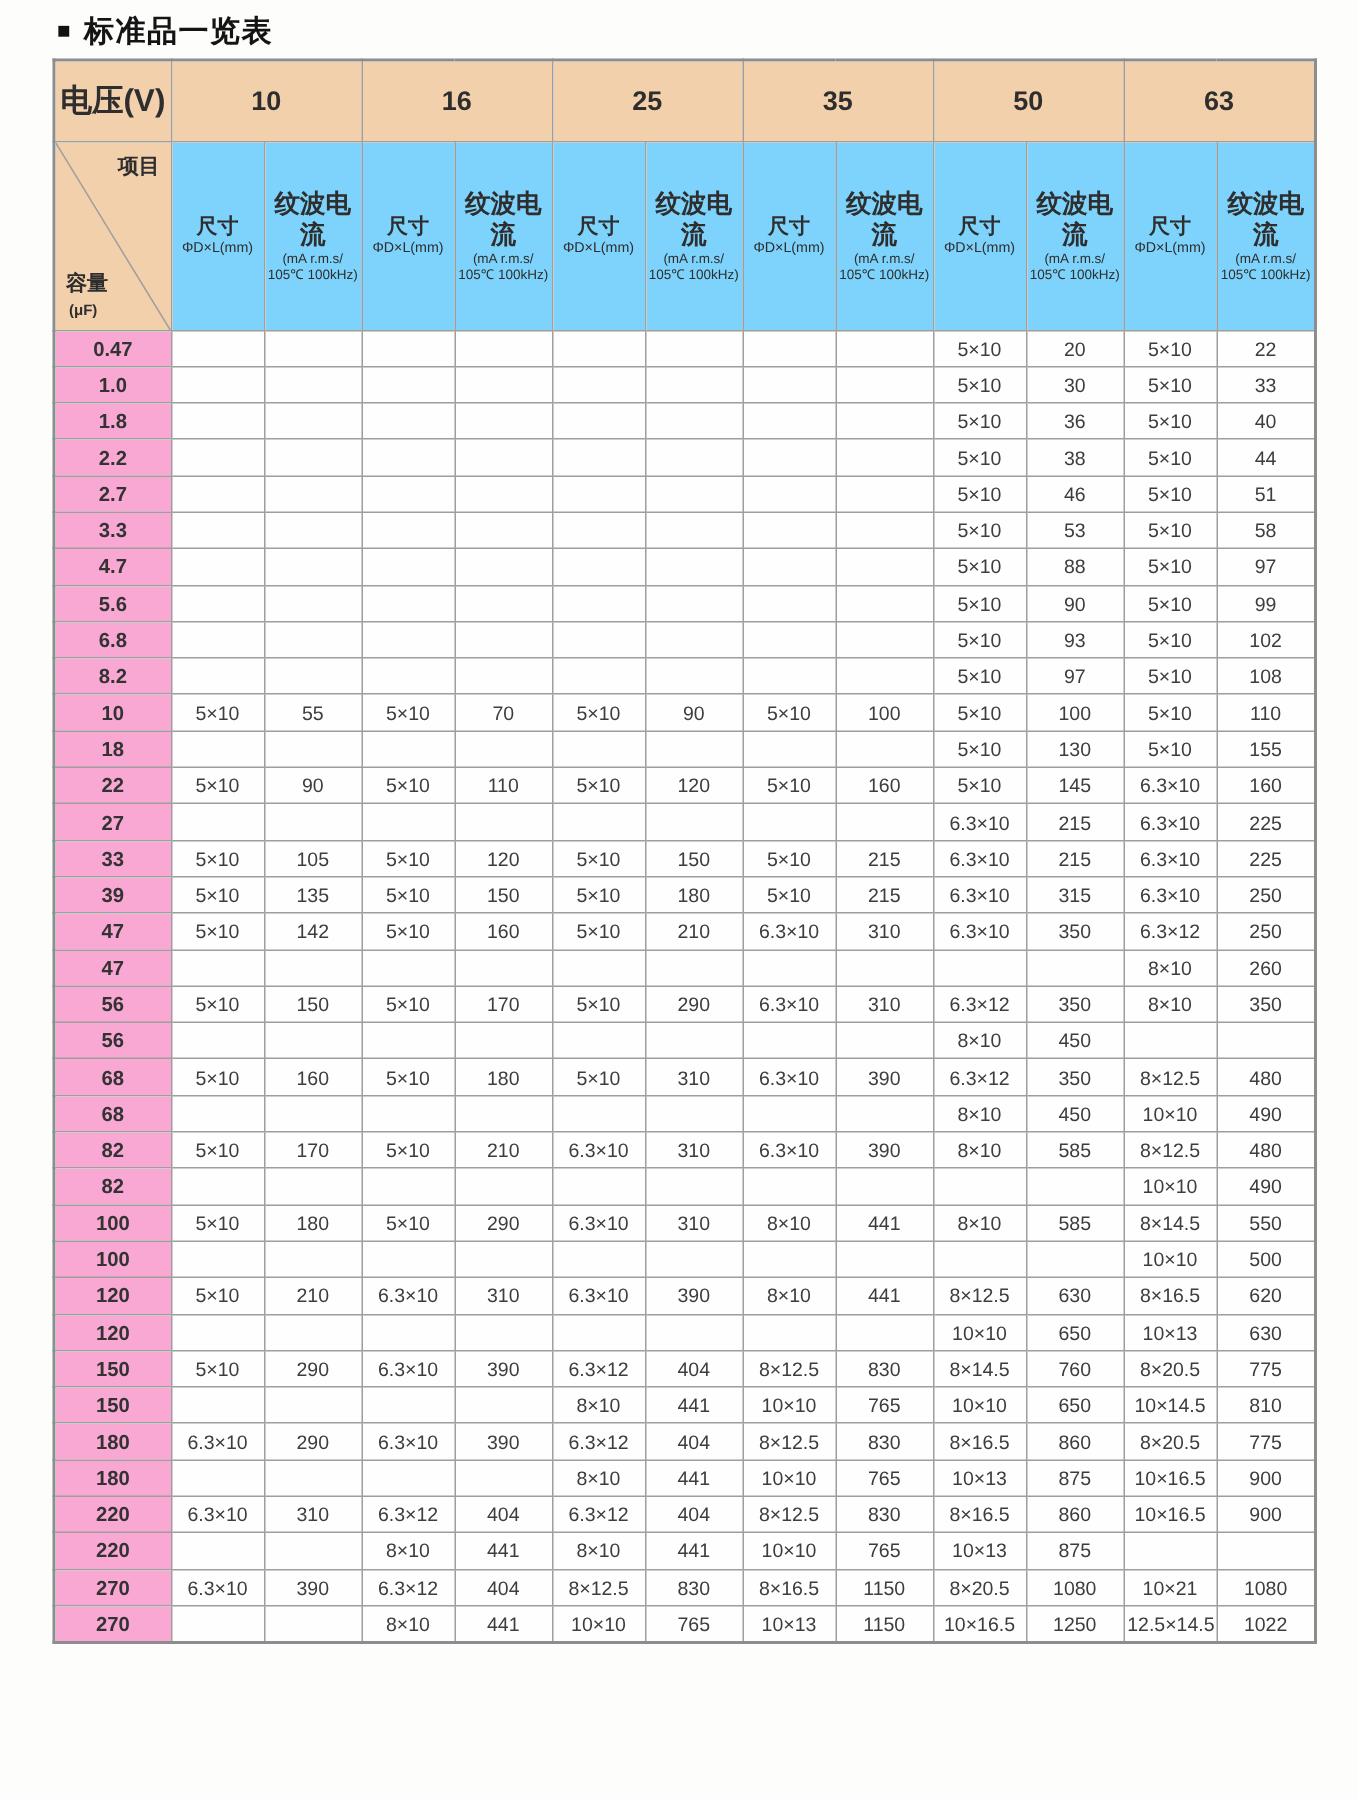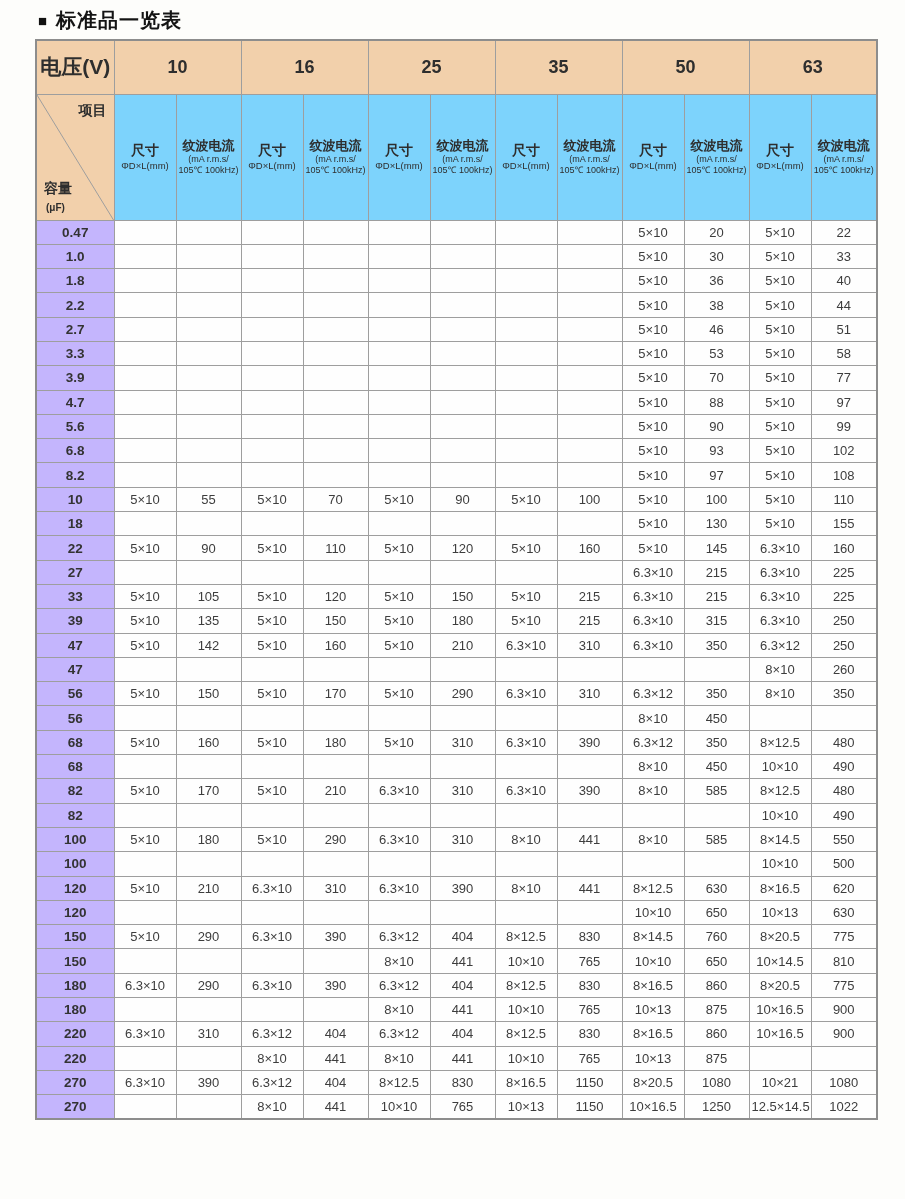--- a/index.html
+++ b/index.html
@@ -52,28 +52,28 @@
   .diag-bottom {
     position:absolute; bottom:22px; left:7px;
     font-size:14px; font-weight:bold; color:#2e2e2e;
   }
   .diag-unit {
     position:absolute; bottom:7px; left:9px;
     font-size:10px; font-weight:bold; color:#2e2e2e;
   }
   .size-head, .ripple-head { background:#7dd3fc; padding:0 1px; }
   .h-main { font-size:14px; font-weight:bold; color:#2e2e2e; line-height:1.25; }
-  .ripple-head .h-main { font-size:13px; }
+  .ripple-head .h-main { font-size:17px; }
   .h-sub  { font-size:9.5px; font-weight:normal; color:#2e2e2e; line-height:1.25; }
   .ripple-head .h-sub { font-size:9px; }
 
   
   tbody tr { height:24.3px; }
   td.cap-cell {
-    background:#c4b5fd; font-size:13.5px; font-weight:bold; color:#333;
+    background:#f9a8d4; font-size:13.5px; font-weight:bold; color:#333;
   }
   td.data-cell {
     background:#fefefe; font-size:13px; color:#3d3d3d;
   }
 </style>
 </head>
 <body>
 
 <div class="title-row">
   <span class="title-bullet">■</span>
@@ -256,35 +256,20 @@
         <td class="data-cell"></td>
         <td class="data-cell"></td>
         <td class="data-cell"></td>
         <td class="data-cell"></td>
         <td class="data-cell">5×10</td>
         <td class="data-cell">53</td>
         <td class="data-cell">5×10</td>
         <td class="data-cell">58</td>
       </tr>
       <tr>
-        <td class="cap-cell">3.9</td>
-        <td class="data-cell"></td>
-        <td class="data-cell"></td>
-        <td class="data-cell"></td>
-        <td class="data-cell"></td>
-        <td class="data-cell"></td>
-        <td class="data-cell"></td>
-        <td class="data-cell"></td>
-        <td class="data-cell"></td>
-        <td class="data-cell">5×10</td>
-        <td class="data-cell">70</td>
-        <td class="data-cell">5×10</td>
-        <td class="data-cell">77</td>
-      </tr>
-      <tr>
         <td class="cap-cell">4.7</td>
         <td class="data-cell"></td>
         <td class="data-cell"></td>
         <td class="data-cell"></td>
         <td class="data-cell"></td>
         <td class="data-cell"></td>
         <td class="data-cell"></td>
         <td class="data-cell"></td>
         <td class="data-cell"></td>
         <td class="data-cell">5×10</td>

